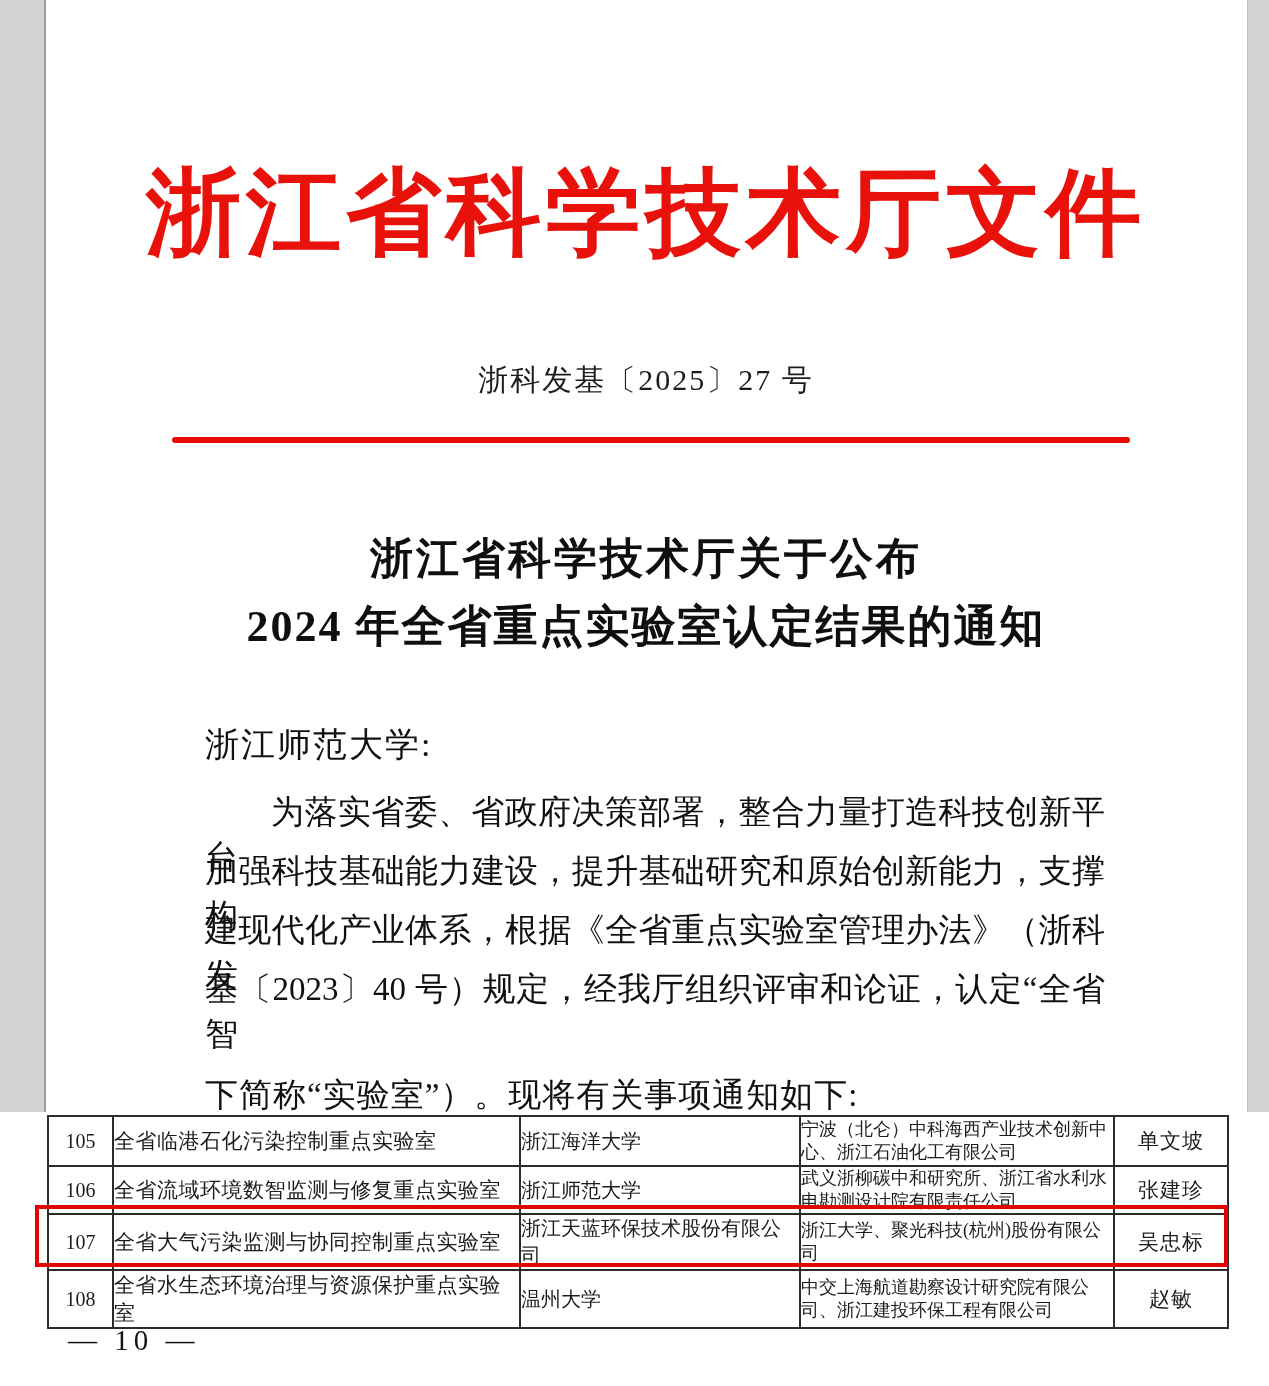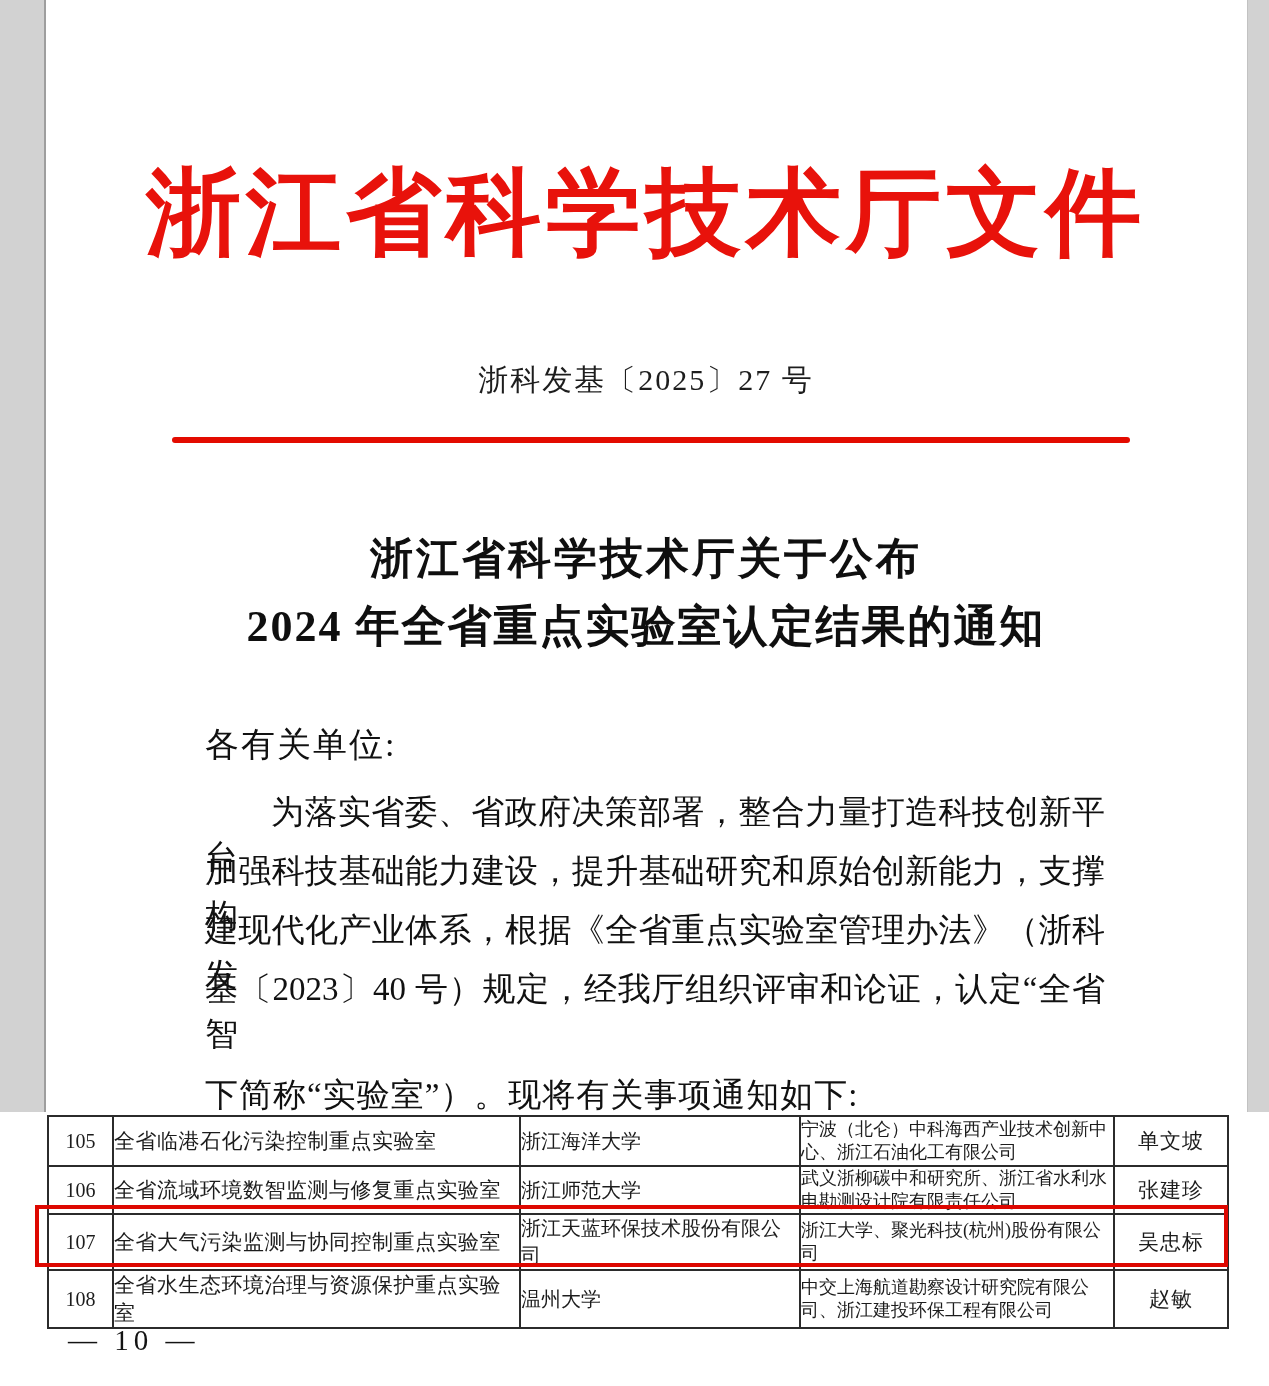--- a/index.html
+++ b/index.html
@@ -82,21 +82,21 @@
 
     <div class="red-title">浙江省科学技术厅文件</div>
 
     <div class="doc-number">浙科发基〔2025〕27 号</div>
 
     <div class="red-line"></div>
 
     <div class="notice-title l1">浙江省科学技术厅关于公布</div>
     <div class="notice-title l2">2024 年全省重点实验室认定结果的通知</div>
 
-    <div class="salutation">各有关单位:</div>
+    <div class="salutation">浙江师范大学:</div>
 
     <div class="body-line indent" style="top:790px">为落实省委、省政府决策部署，整合力量打造科技创新平台，</div>
     <div class="body-line" style="top:849px">加强科技基础能力建设，提升基础研究和原始创新能力，支撑构</div>
     <div class="body-line" style="top:908px">建现代化产业体系，根据《全省重点实验室管理办法》（浙科发</div>
     <div class="body-line" style="top:967px">基〔2023〕40 号）规定，经我厅组织评审和论证，认定“全省智</div>
     <div class="body-line last" style="top:1073px">下简称“实验室”）。现将有关事项通知如下:</div>
   </div>
 
   <div class="table-section">
     <table class="labs">

